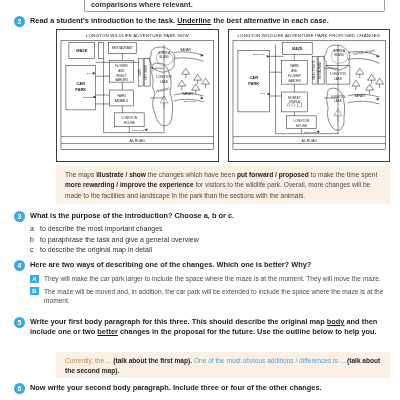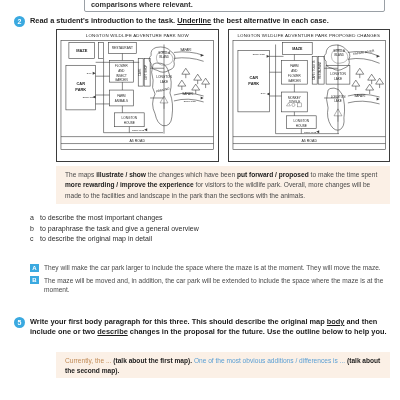--- a/index.html
+++ b/index.html
@@ -290,63 +290,77 @@
 
   <div class="shade">
     <p>
       <span>The maps </span><b>illustrate / show</b><span> the changes which have been </span><b>put forward / proposed</b><span> to make the time spent</span>
       <b>more rewarding / improve the experience</b><span> for visitors to the wildlife park. Overall, more changes will be</span>
       <span>made to the facilities and landscape in the park than the sections with the animals.</span>
     </p>
   </div>
 
   <div class="q3">
+    <div class="qrow">
+      <div class="qnum">3</div>
+      <div class="qtext">What is the purpose of the introduction? Choose a, b or c.</div>
+    </div>
     <div class="opts">
       <div class="opt">
         <span class="optl">a</span>
         <span>to describe the most important changes</span>
       </div>
       <div class="opt">
         <span class="optl">b</span>
         <span>to paraphrase the task and give a general overview</span>
       </div>
       <div class="opt">
         <span class="optl">c</span>
         <span>to describe the original map in detail</span>
       </div>
     </div>
   </div>
 
   <div class="q4">
+    <div class="qrow">
+      <div class="qnum">4</div>
+      <div class="qtext">Here are two ways of describing one of the changes. Which one is better? Why?</div>
+    </div>
     <div class="ab">
       <div class="abtag">A</div>
       <div class="abtext">They will make the car park larger to include the space where the maze is at the moment. They will move the maze.</div>
     </div>
     <div class="ab">
       <div class="abtag">B</div>
       <div class="abtext">The maze will be moved and, in addition, the car park will be extended to include the space where the maze is at the moment.</div>
     </div>
   </div>
 
   <div class="q5">
     <div class="qrow">
       <div class="qnum">5</div>
       <div class="qtext">
         <span>Write your first body paragraph for this three. This should describe the original map</span>
         <span class="u">body</span>
         <span>and then include one or two</span>
-        <span class="u">describe</span>
+        <span class="u">better</span>
         <span>changes in the proposal for the future. Use the outline below to help you.</span>
       </div>
     </div>
   </div>
 
   <div class="shade2">
     <p>
       <span class="hand">Currently, the ...</span>
       <span class="blk">(talk about the first map).</span>
       <span class="handblue">One of the most obvious additions / differences is ...</span>
       <span class="blk">(talk about the second map).</span>
     </p>
   </div>
 
+  <div class="q6">
+    <div class="qrow">
+      <div class="qnum">6</div>
+      <div class="qtext">Now write your second body paragraph. Include three or four of the other changes.</div>
+    </div>
+  </div>
 
 </div>
 
 </body></html>

